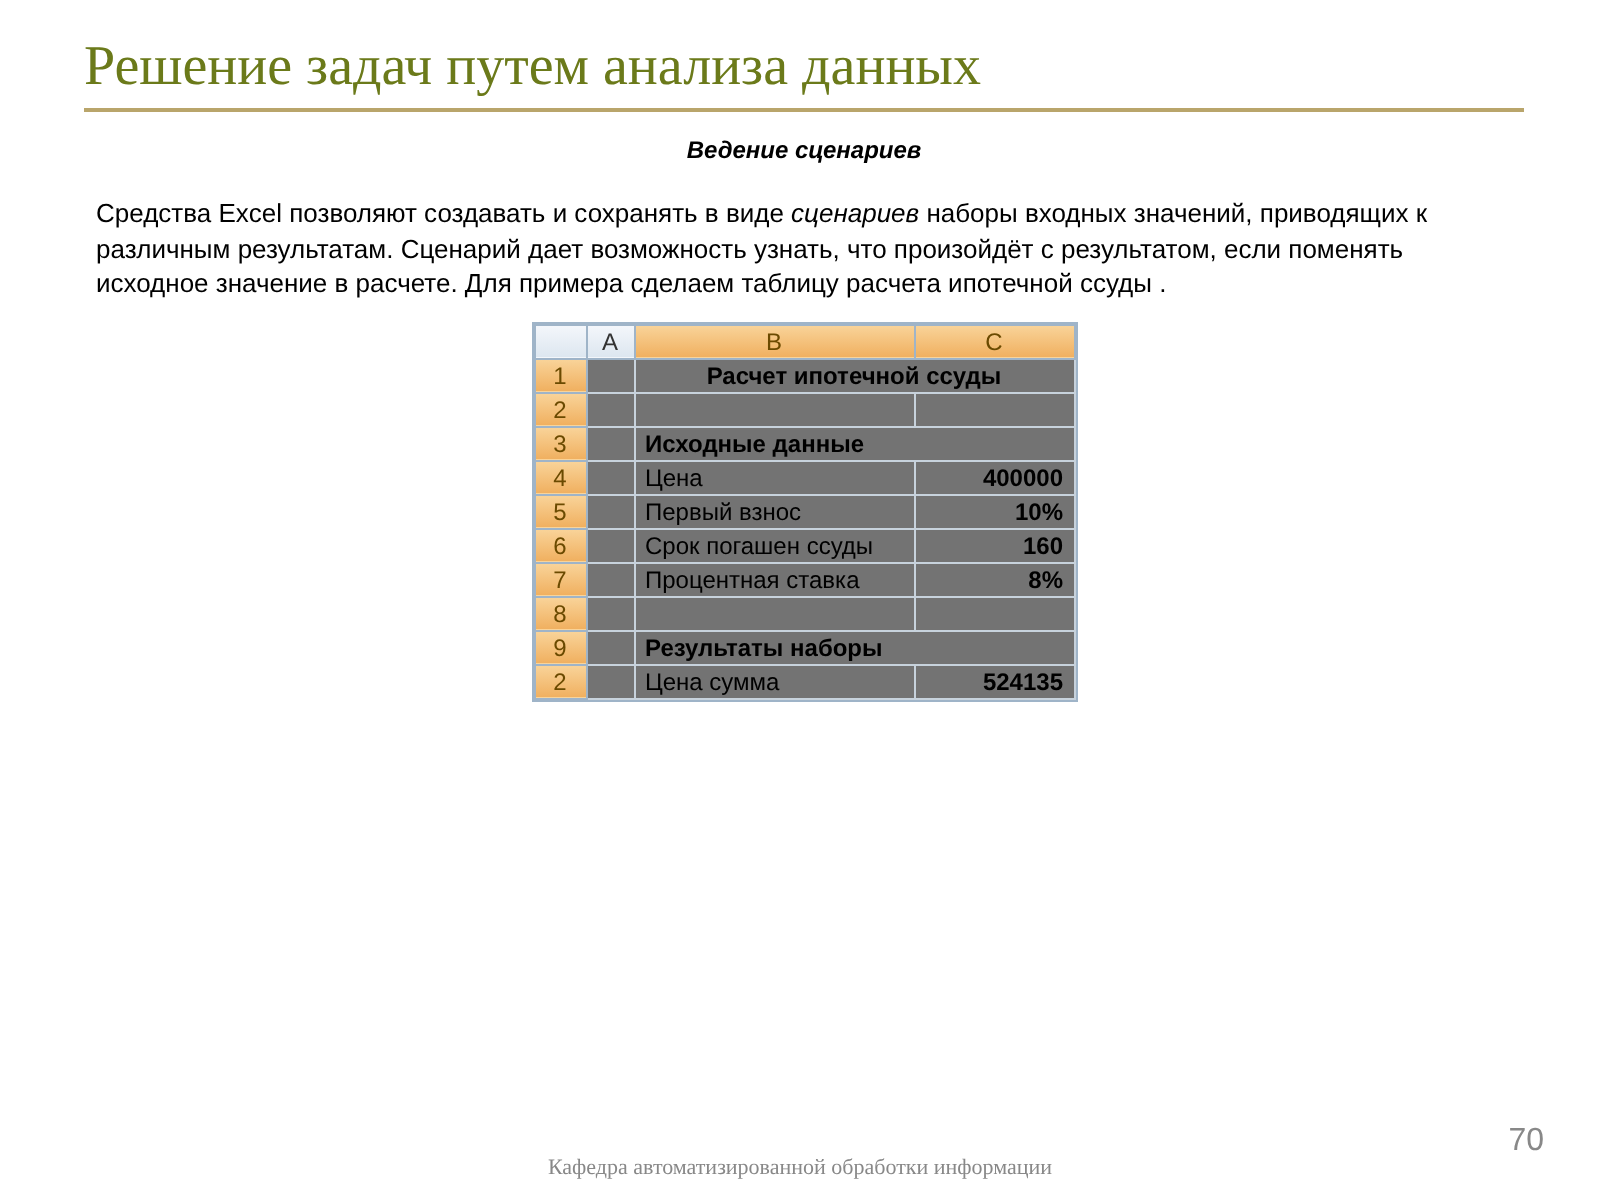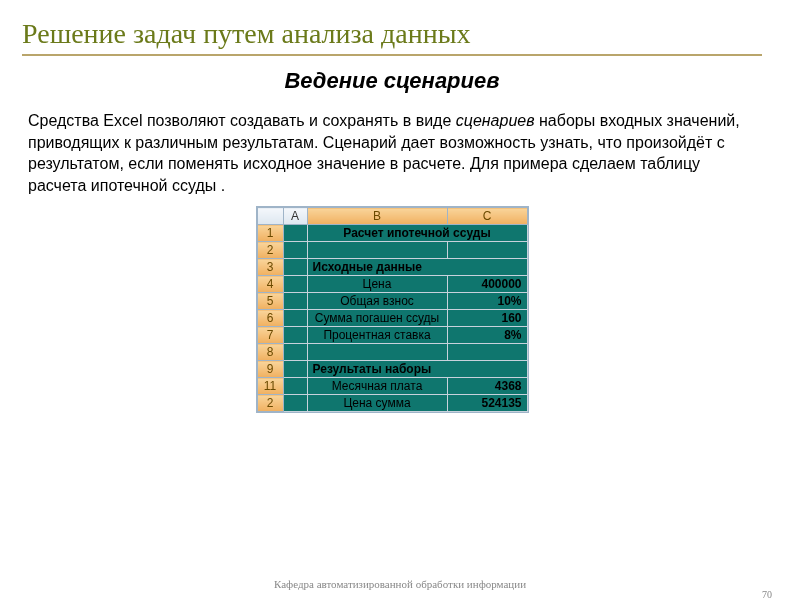--- a/index.html
+++ b/index.html
@@ -5,44 +5,44 @@
   * { box-sizing: border-box; margin: 0; padding: 0; }
   body {
     width: 800px; height: 600px;
     font-family: Arial, sans-serif;
     background: #fff;
     position: relative;
     overflow: hidden;
   }
   .slide {
     width: 100%; height: 100%;
-    padding: 18px 38px 28px 22px;
+    padding: 18px 38px 28px 42px;
     position: relative;
   }
   .title {
     color: #6b7a1a;
     font-size: 28px;
     font-weight: normal;
     font-family: "Times New Roman", serif;
     margin-bottom: 4px;
   }
   .underline {
     border-bottom: 2px solid #b9a56b;
     margin-bottom: 12px;
     width: 100%;
   }
   .subtitle {
     text-align: center;
     font-style: italic;
     font-weight: bold;
-    font-size: 22px;
+    font-size: 12px;
     margin-bottom: 16px;
   }
   .body-text {
-    font-size: 16px;
+    font-size: 13px;
     line-height: 1.35;
     color: #000;
     margin: 0 6px 10px 6px;
   }
   .body-text .em { font-style: italic; }
   .excel-wrap {
     display: flex;
     justify-content: center;
     margin-top: 6px;
   }
@@ -78,43 +78,43 @@
     color: #333;
   }
   .excel .rowhdr.sel {
     background: linear-gradient(#f9d49a, #f0b060);
     color: #6b4a00;
   }
   .excel .cell {
     border: 1px solid #c7d2dc;
     padding: 1px 5px;
     height: 17px;
-    background: #0f766e;
+    background: #737373;
   }
   .excel .col-A { width: 20px; }
-  .excel .col-B { width: 140px; text-align: center; }
+  .excel .col-B { width: 140px; text-align: left; }
   .excel .col-C { width: 80px; text-align: right; font-weight: bold; }
   .excel .merged-title { text-align: center; font-weight: bold; }
   .excel .section { text-align: left; font-weight: bold; }
   .footer {
     position: absolute;
     bottom: 10px;
     left: 0; right: 0;
     text-align: center;
     font-size: 11px;
     color: #888;
     font-family: "Times New Roman", serif;
   }
   .pagenum {
     position: absolute;
-    bottom: 0;
+    bottom: 20px;
     right: 28px;
-    font-size: 10px;
+    font-size: 16px;
     color: #888;
-    font-family: Liberation Serif, serif;
+    font-family: Liberation Sans, sans-serif;
   }
 </style>
 </head>
 <body>
 
 <div class="slide">
   <div class="title">Решение задач путем анализа данных</div>
   <div class="underline"></div>
   <div class="subtitle">Ведение сценариев</div>
 
@@ -150,51 +150,45 @@
         </tr>
         <tr>
           <td class="rowhdr sel">4</td>
           <td class="cell col-A"></td>
           <td class="cell col-B">Цена</td>
           <td class="cell col-C">400000</td>
         </tr>
         <tr>
           <td class="rowhdr sel">5</td>
           <td class="cell col-A"></td>
-          <td class="cell col-B">Общая взнос</td>
+          <td class="cell col-B">Первый взнос</td>
           <td class="cell col-C">10%</td>
         </tr>
         <tr>
           <td class="rowhdr sel">6</td>
           <td class="cell col-A"></td>
-          <td class="cell col-B">Сумма погашен ссуды</td>
+          <td class="cell col-B">Срок погашен ссуды</td>
           <td class="cell col-C">160</td>
         </tr>
         <tr>
           <td class="rowhdr sel">7</td>
           <td class="cell col-A"></td>
           <td class="cell col-B">Процентная ставка</td>
           <td class="cell col-C">8%</td>
         </tr>
         <tr>
           <td class="rowhdr sel">8</td>
           <td class="cell col-A"></td>
           <td class="cell col-B"></td>
           <td class="cell col-C"></td>
         </tr>
         <tr>
           <td class="rowhdr sel">9</td>
           <td class="cell col-A"></td>
           <td class="cell section" colspan="2">Результаты наборы</td>
-        </tr>
-        <tr>
-          <td class="rowhdr sel">11</td>
-          <td class="cell col-A"></td>
-          <td class="cell col-B">Месячная плата</td>
-          <td class="cell col-C">4368</td>
         </tr>
         <tr>
           <td class="rowhdr sel">2</td>
           <td class="cell col-A"></td>
           <td class="cell col-B">Цена сумма</td>
           <td class="cell col-C">524135</td>
         </tr>
       </tbody>
         </table>
     </div>

